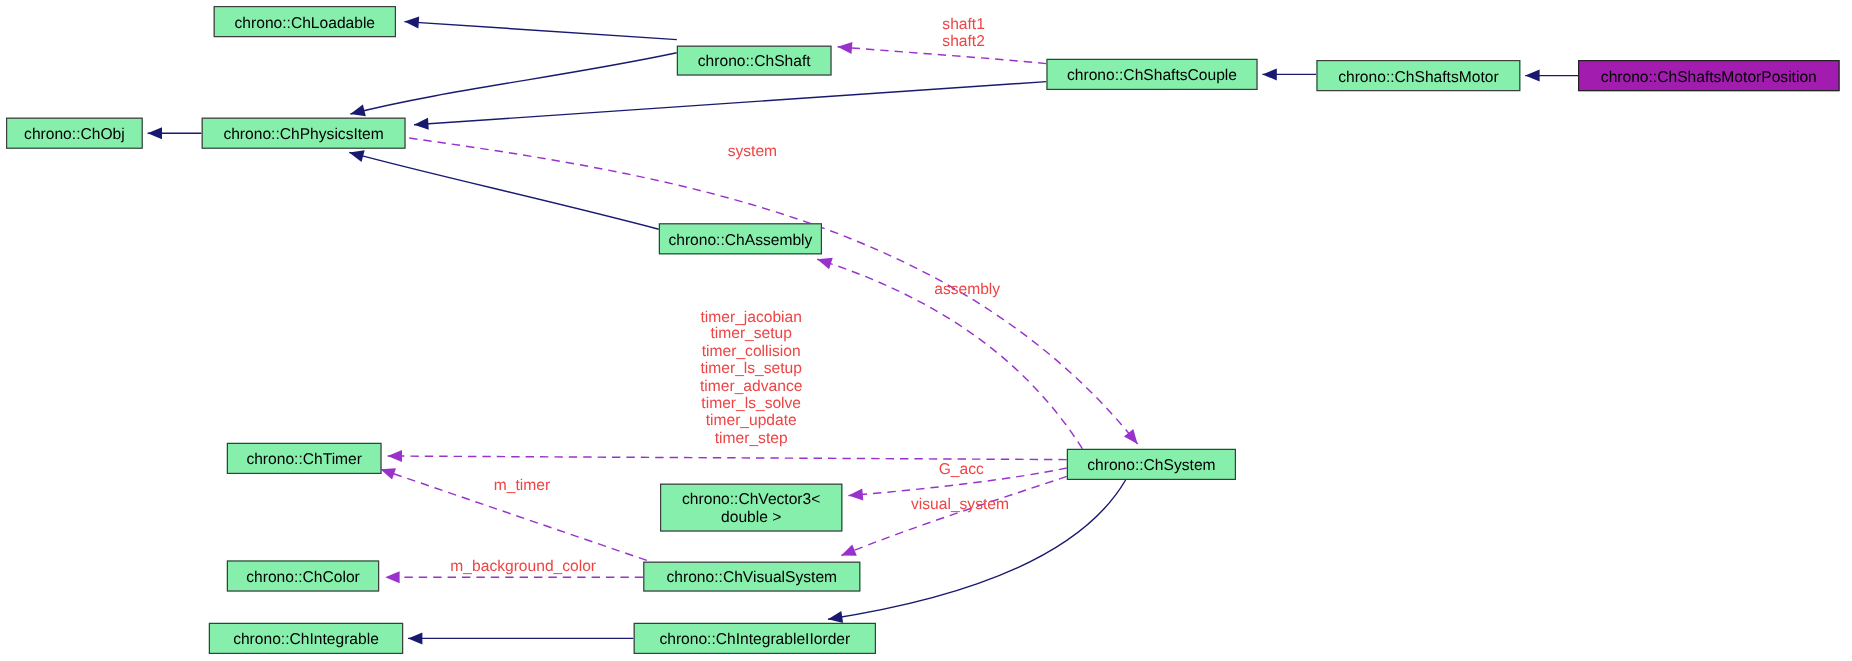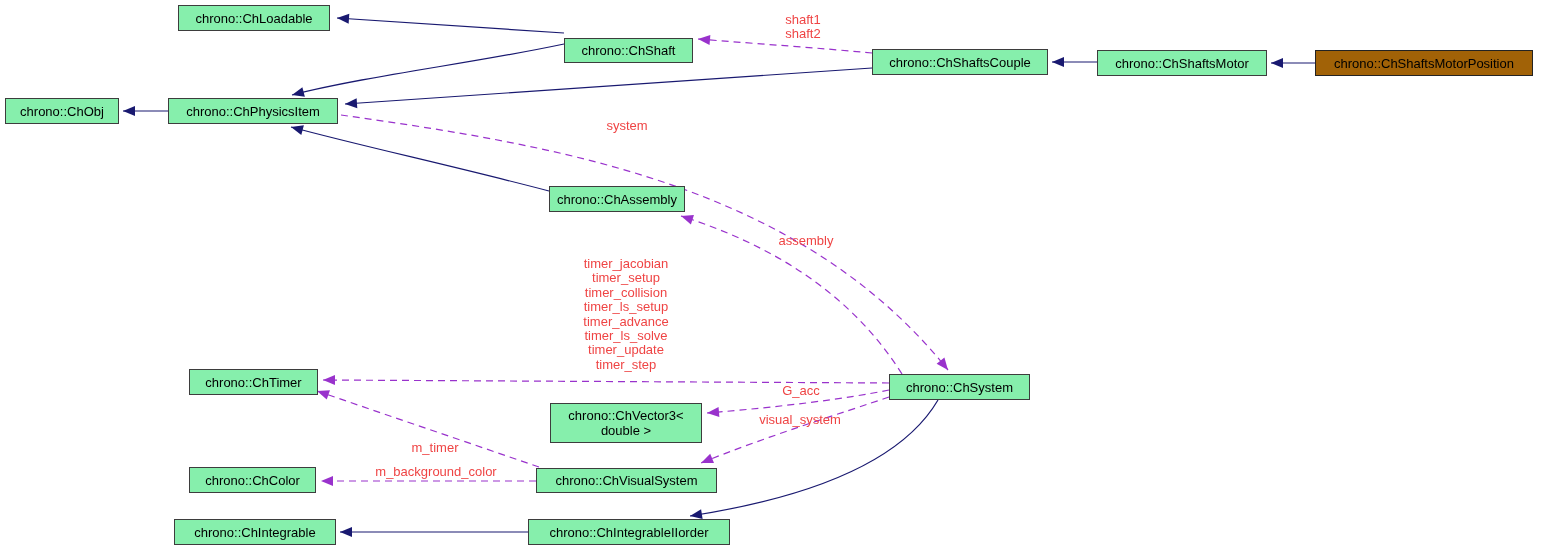--- a/index.html
+++ b/index.html
@@ -2,21 +2,21 @@
 <html><head>
 <meta charset="utf-8">
 <style>
   html,body{margin:0;padding:0;background:#ffffff;}
   #canvas{position:relative;width:1543px;height:551px;background:#ffffff;overflow:hidden;
           font-family:"Liberation Sans",sans-serif;}
   #edges{position:absolute;left:0;top:0;width:1543px;height:551px;}
   .node{position:absolute;display:flex;align-items:center;justify-content:center;
         box-sizing:border-box;background:#86efac;border:1px solid #3d3d3d;
         color:#000;font-size:13px;text-align:center;line-height:15px;cursor:pointer;}
-  .node.highlight{background:#a16207;border:1px solid #232323;}
+  .node.highlight{background:#a21caf;border:1px solid #232323;}
   .node .ln{display:block;}
   .elabel{position:absolute;color:#ef4444;font-size:13px;line-height:14.4px;
           text-align:center;white-space:nowrap;}
   .elabel .ln{display:block;}
 </style>
 </head>
 <body>
 
 <div id="canvas">
 
@@ -110,18 +110,18 @@
   <div class="elabel" style="left:556px;top:257px;width:140px;">
     <span class="ln">timer_jacobian</span>
     <span class="ln">timer_setup</span>
     <span class="ln">timer_collision</span>
     <span class="ln">timer_ls_setup</span>
     <span class="ln">timer_advance</span>
     <span class="ln">timer_ls_solve</span>
     <span class="ln">timer_update</span>
     <span class="ln">timer_step</span>
   </div>
-  <div class="elabel" style="left:395px;top:397px;width:80px;margin-top:44px;">m_timer</div>
+  <div class="elabel" style="left:395px;top:397px;width:80px;">m_timer</div>
   <div class="elabel" style="left:771px;top:384px;width:60px;">G_acc</div>
   <div class="elabel" style="left:750px;top:413px;width:100px;">visual_system</div>
   <div class="elabel" style="left:361px;top:465px;width:150px;">m_background_color</div>
 
 </div>
 
 </body></html>

